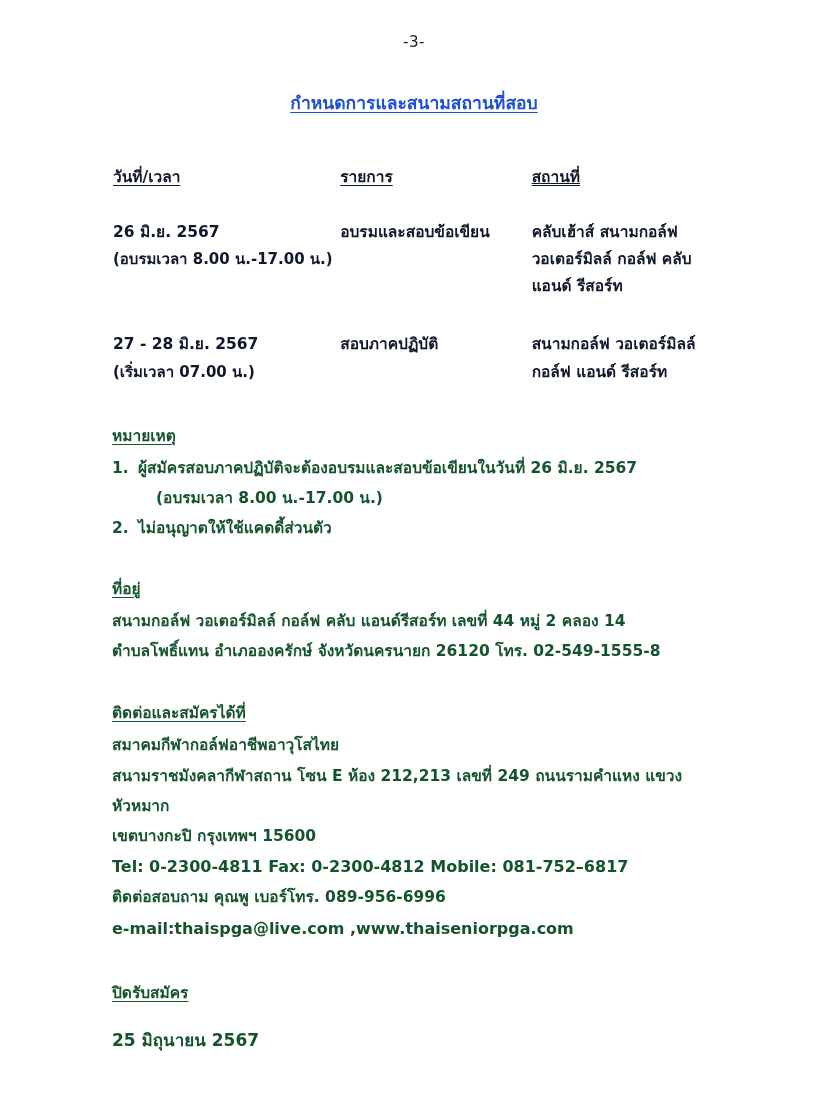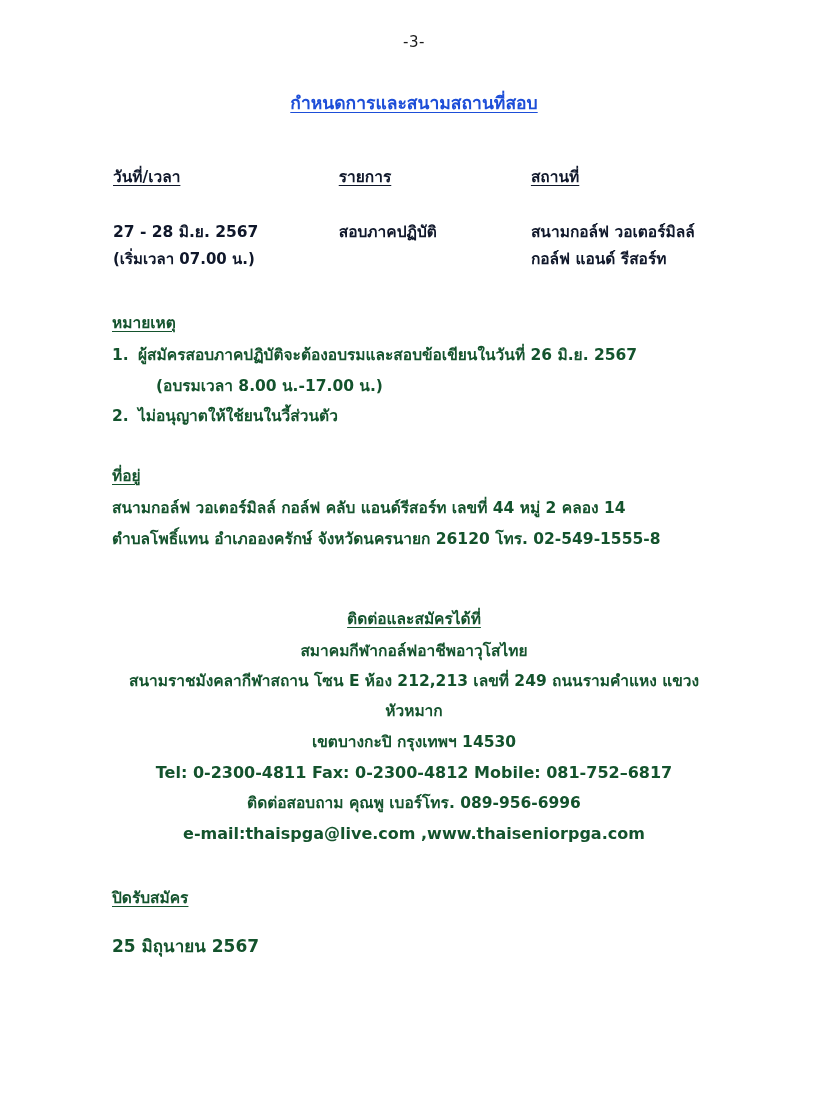--- a/index.html
+++ b/index.html
@@ -61,21 +61,21 @@
     text-underline-offset: 3px;
   }
   .schedule td {
     vertical-align: top;
     padding-top: 8px;
     line-height: 1.75;
     font-weight: bold;
   }
   .col-date  { width: 244px; }
   .col-item  { width: 206px; }
-  .col-place { width: 200px; }
+  .col-place { width: 200px; text-decoration: underline; }
   .row-gap td { padding-top: 30px; }
   .sub {
     font-weight: bold;
     font-size: 15px;
     display: block;
   }
 
   
   .section {
     margin-top: 34px;
@@ -105,21 +105,21 @@
   .note-sub {
     font-weight: bold;
     padding-left: 44px;
   }
   .line { font-weight: bold; }
   .small-line {
     font-weight: bold;
     font-size: 16px;
   }
   .blockline { display: block; }
-  .contact-block { margin-top: 50px; text-align: center; }
+  .contact-block { margin-top: 32px; }
   .addr-block { margin-top: 30px; }
   .close-block { }
   .close-date { margin-top: 14px; font-weight: bold; font-size: 17px; }
 </style>
 </head>
 <body>
 
 <div class="page">
 
   <div class="page-number">-3-</div>
@@ -132,20 +132,34 @@
       <thead>
         <tr>
           <th class="col-date"><span>วันที่/เวลา</span></th>
           <th class="col-item"><span>รายการ</span></th>
           <th class="col-place"><span>สถานที่</span></th>
         </tr>
       </thead>
       <tbody>
         <tr class="row-gap">
           <td>
+            <span class="blockline">26 มิ.ย. 2567</span>
+            <span class="sub">(อบรมเวลา 8.00 น.-17.00 น.)</span>
+          </td>
+          <td>
+            <span class="blockline">อบรมและสอบข้อเขียน</span>
+          </td>
+          <td>
+            <span class="blockline">คลับเฮ้าส์ สนามกอล์ฟ</span>
+            <span class="blockline">วอเตอร์มิลล์ กอล์ฟ คลับ</span>
+            <span class="blockline">แอนด์ รีสอร์ท</span>
+          </td>
+        </tr>
+        <tr class="row-gap">
+          <td>
             <span class="blockline">27 - 28  มิ.ย. 2567</span>
             <span class="sub">(เริ่มเวลา 07.00 น.)</span>
           </td>
           <td>
             <span class="blockline">สอบภาคปฏิบัติ</span>
           </td>
           <td>
             <span class="blockline">สนามกอล์ฟ วอเตอร์มิลล์</span>
             <span class="blockline">กอล์ฟ แอนด์ รีสอร์ท</span>
           </td>
@@ -156,36 +170,36 @@
     <div class="section">
       <span class="section-head">หมายเหตุ</span>
       <ul class="note-list">
         <li>
           <span class="marker">1.</span>
           <span>ผู้สมัครสอบภาคปฏิบัติจะต้องอบรมและสอบข้อเขียนในวันที่ 26 มิ.ย. 2567</span>
         </li>
         <li class="note-sub">(อบรมเวลา 8.00 น.-17.00 น.)</li>
         <li>
           <span class="marker">2.</span>
-          <span>ไม่อนุญาตให้ใช้ยนในวี้ส่วนตัว</span>
+          <span>ไม่อนุญาตให้ใช้แคดดี้ส่วนตัว</span>
         </li>
       </ul>
     </div>
 
     <div class="section addr-block">
       <span class="section-head">ที่อยู่</span>
       <div class="line">สนามกอล์ฟ วอเตอร์มิลล์ กอล์ฟ คลับ แอนด์รีสอร์ท เลขที่ 44 หมู่ 2 คลอง 14</div>
       <div class="line">ตำบลโพธิ์แทน อำเภอองครักษ์  จังหวัดนครนายก 26120 โทร. 02-549-1555-8</div>
     </div>
 
     <div class="section contact-block">
       <span class="section-head">ติดต่อและสมัครได้ที่</span>
       <div class="line">สมาคมกีฬากอล์ฟอาชีพอาวุโสไทย</div>
       <div class="line">สนามราชมังคลากีฬาสถาน โซน E ห้อง 212,213 เลขที่ 249 ถนนรามคำแหง แขวงหัวหมาก</div>
-      <div class="line">เขตบางกะปิ  กรุงเทพฯ  14530</div>
+      <div class="line">เขตบางกะปิ  กรุงเทพฯ  15600</div>
       <div class="small-line">Tel: 0-2300-4811  Fax: 0-2300-4812  Mobile: 081-752–6817</div>
       <div class="line">ติดต่อสอบถาม  คุณพู  เบอร์โทร. 089-956-6996</div>
       <div class="small-line">e-mail:thaispga@live.com ,www.thaiseniorpga.com</div>
     </div>
 
     <div class="section close-block">
       <span class="section-head">ปิดรับสมัคร</span>
       <div class="close-date">25 มิถุนายน 2567</div>
     </div>
 

